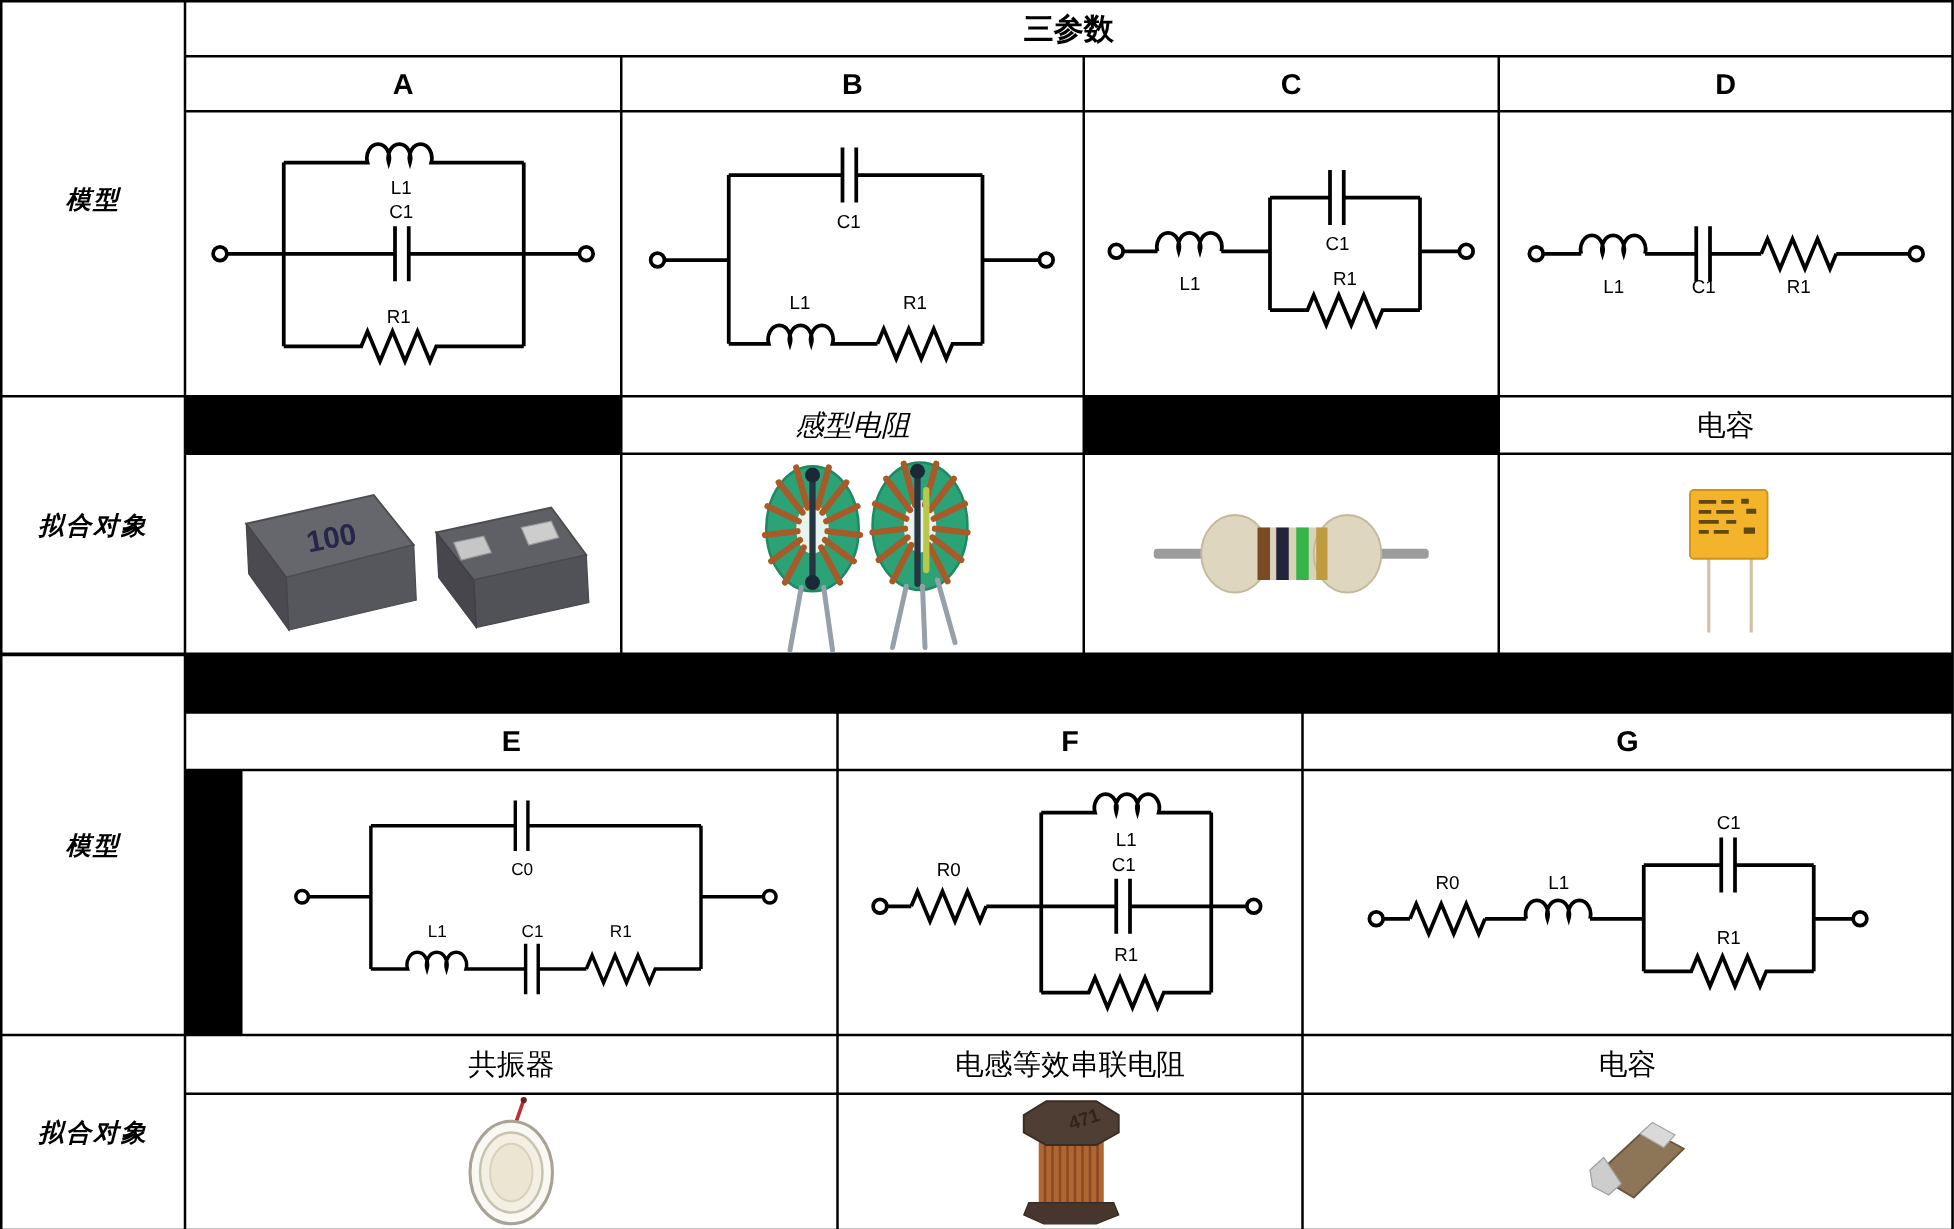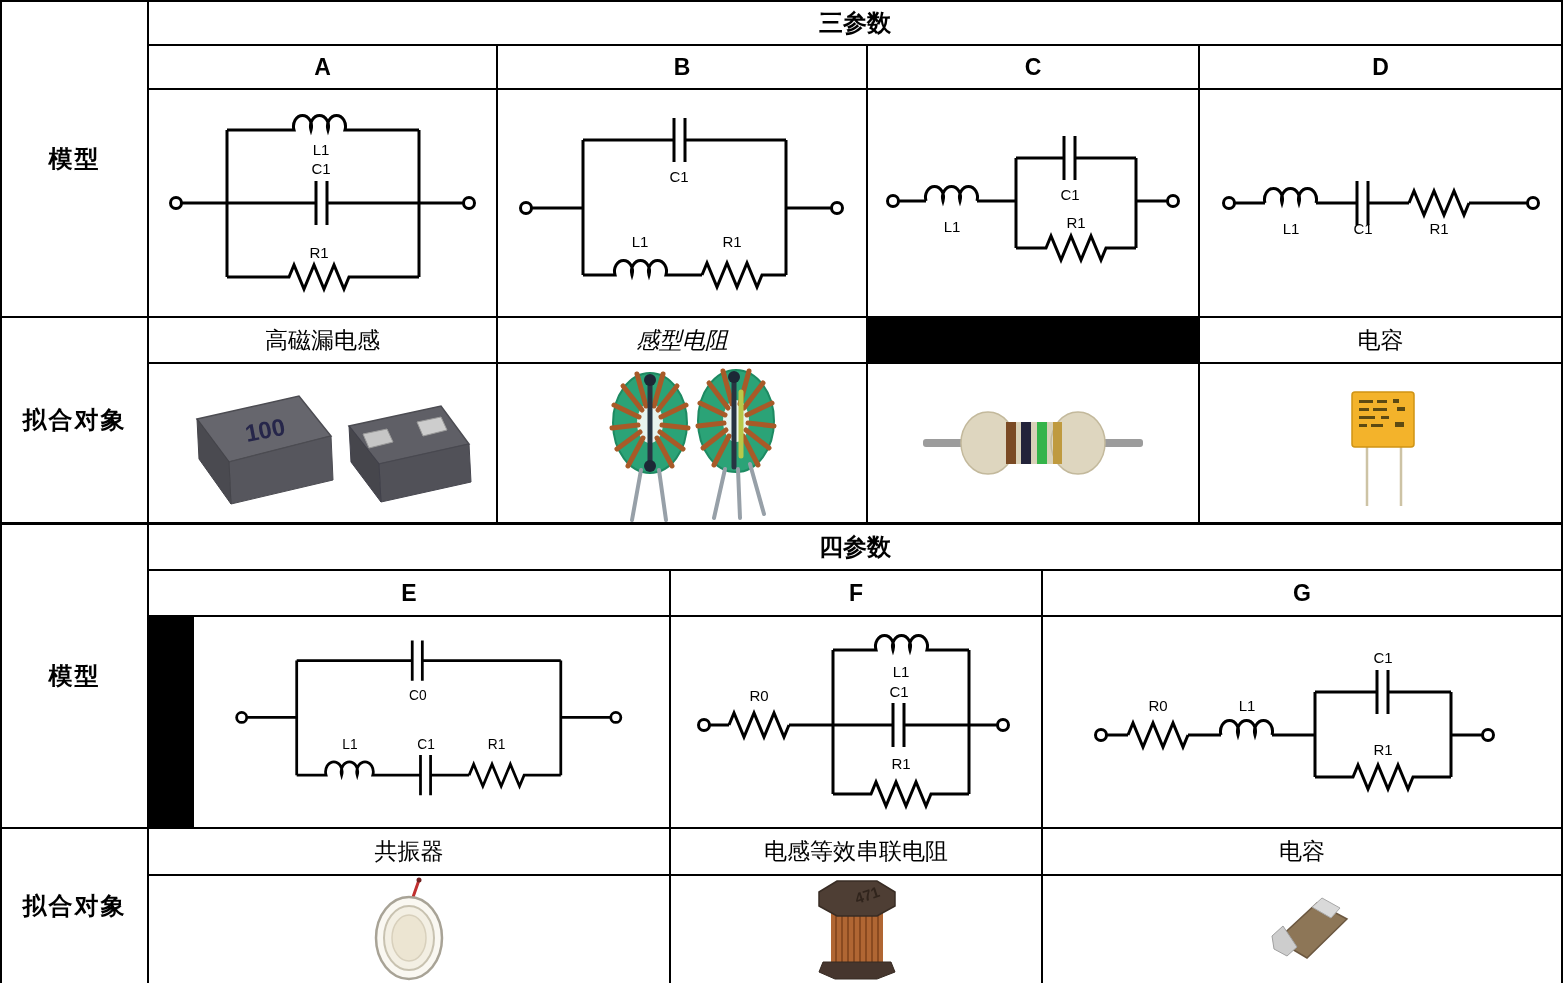--- a/index.html
+++ b/index.html
@@ -7,21 +7,21 @@
   .table { width:1559px; border:2px solid #000; background:#000;
            display:flex; flex-direction:column; gap:3px; }
   .section { display:grid; gap:2px; background:#000; }
   .sec1 { grid-template-columns:145px 347px 368px 330px 361px;
           grid-template-rows:42px 42px 226px 44px 158px; }
   .sec2 { grid-template-columns:145px 520px 370px 518px;
           grid-template-rows:44px 44px 210px 45px 107px; }
   .c { background:#fff; display:flex; align-items:center; justify-content:center; overflow:hidden; }
   .title { font-weight:bold; font-size:24px; }
   .letter { font-weight:bold; font-size:23px; }
-  .rowhead { font-weight:bold; font-size:24px; letter-spacing:2px; }
+  .rowhead { font-weight:bold; font-size:20px; letter-spacing:2px;font-style:italic; }
   .fitlbl { font-size:23px; }
   svg text.plbl { font-family:"Liberation Sans","DejaVu Sans",sans-serif; font-size:15px; fill:#000; text-anchor:middle; }
   .wire { stroke:#000; stroke-width:3; fill:none; }
   .term { fill:#fff; stroke:#000; stroke-width:3; }
 </style>
 </head>
 <body>
 
 <div class="table">
 
@@ -125,23 +125,20 @@
           <path class="wire" d="M208 113 l5 -12 l10 24 l10 -24 l10 24 l10 -24 l10 24 l5 -12"></path>
           <text class="plbl" x="238" y="144">R1</text>
         </g>
       </svg>
     </div>
 
     <div class="c rowhead" style="grid-column:1;grid-row:4/6;">
       <span>拟合对象</span>
     </div>
 
-    <div class="c fitlbl" style="grid-column:2;grid-row:4;">
-        <span>高磁漏电感</span>
-      </div>
     <div class="c fitlbl" style="grid-column:3;grid-row:4;font-style:italic;">
         <span>感型电阻</span>
       </div>
     <div class="c fitlbl" style="grid-column:5;grid-row:4;">
         <span>电容</span>
       </div>
 
     <div class="c" style="grid-column:2;grid-row:5;">
       <svg width="347" height="158" viewBox="0 0 347 158">
         <g>
@@ -226,23 +223,20 @@
       </svg>
     </div>
   </div>
 
   <div class="section sec2">
 
     <div class="c rowhead" style="grid-column:1;grid-row:1/4;">
       <span>模型</span>
     </div>
 
-    <div class="c title" style="grid-column:2/5;grid-row:1;">
-      <span>四参数</span>
-    </div>
 
     <div class="c letter" style="grid-column:2;grid-row:2;">
         <span>E</span>
       </div>
     <div class="c letter" style="grid-column:3;grid-row:2;">
         <span>F</span>
       </div>
     <div class="c letter" style="grid-column:4;grid-row:2;">
         <span>G</span>
       </div>

